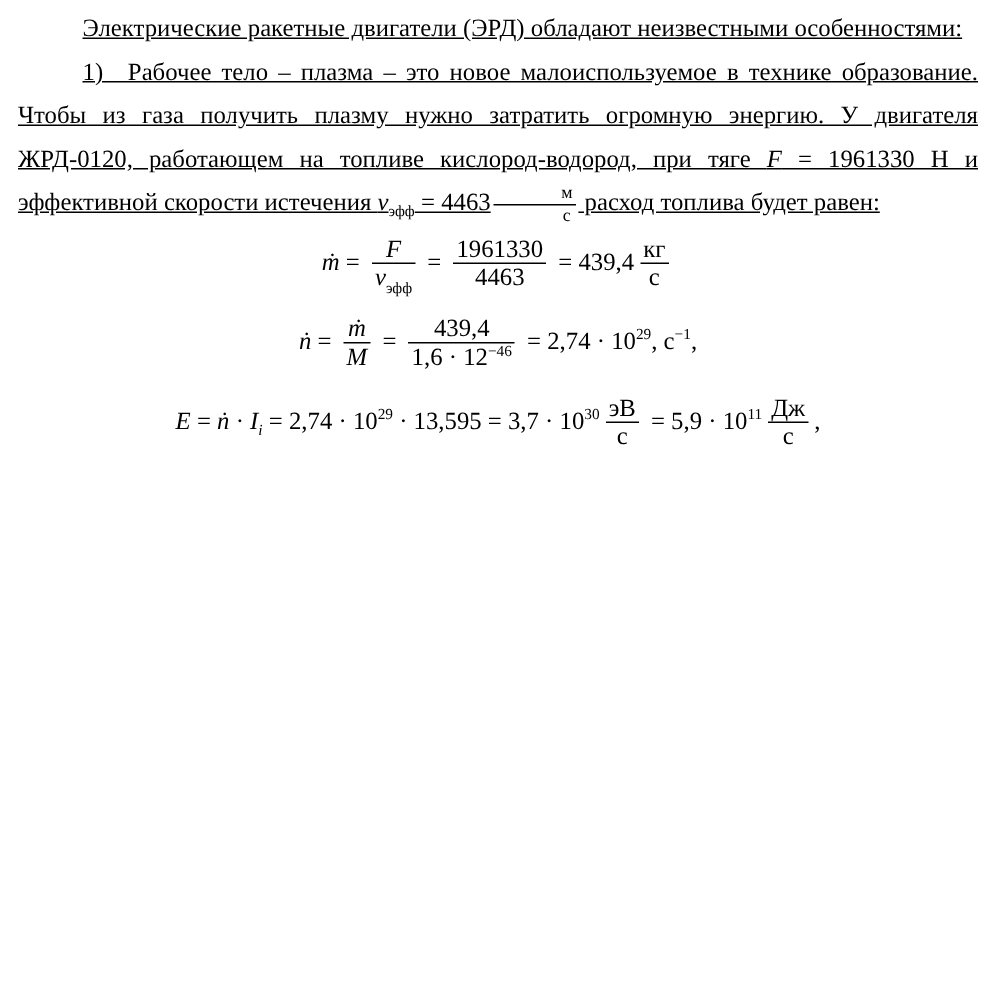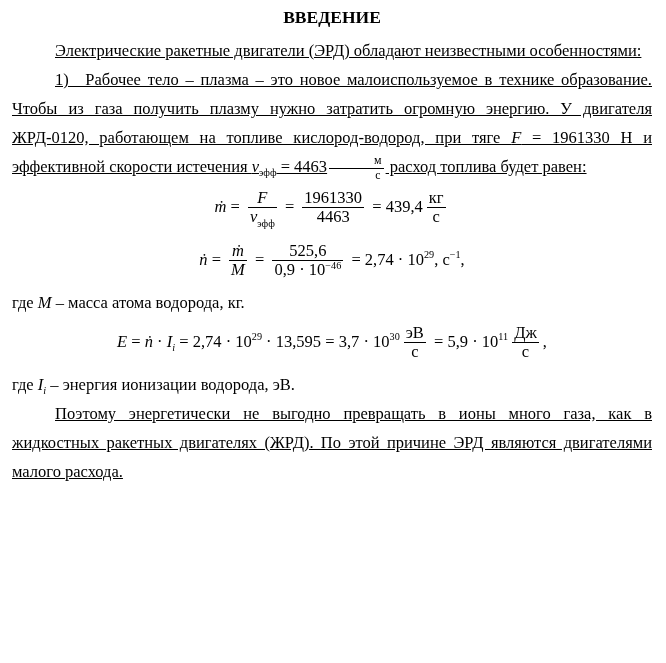--- a/index.html
+++ b/index.html
@@ -41,33 +41,29 @@
     line-height: 1.2;
     padding: 7px 0 8px 0;
     white-space: nowrap;
   }
 </style>
 </head>
 <body>
 
 <div class="page">
 
-  <div class="title">ВВЕДЕНИЕ</div>
 
   <p class="para indent"><span>Электрические ракетные двигатели (ЭРД) обладают неизвестными особенностями:</span></p>
 
   <p class="para indent"><span>1) Рабочее тело – плазма – это новое малоиспользуемое в технике образование. Чтобы из газа получить плазму нужно затратить огромную энергию. У двигателя ЖРД-0120, работающем на топливе кислород-водород, при тяге </span><span class="mi">F</span><span> = 1961330 Н и эффективной скорости истечения </span><span class="mi">v</span><sub class="upright">эфф</sub><span> = 4463</span><span class="frac small"><span class="num">м</span><span class="den">с</span></span><span> расход топлива будет равен:</span></p>
 
   <div class="formula"><span class="mi">ṁ</span><span> = </span><span class="frac"><span class="num mi">F</span><span class="den"><span class="mi">v</span><sub class="upright">эфф</sub></span></span><span> = </span><span class="frac"><span class="num">1961330</span><span class="den">4463</span></span><span> = 439,4</span><span class="frac"><span class="num">кг</span><span class="den">с</span></span></div>
 
 
-  <div class="formula"><span class="mi">ṅ</span><span> = </span><span class="frac"><span class="num mi">ṁ</span><span class="den mi">M</span></span><span> = </span><span class="frac"><span class="num">525,6</span><span class="den"><span>0,9 · 10</span><sup>−46</sup></span></span><span> = 2,74 · 10</span><sup>29</sup><span>, с</span><sup>−1</sup><span>,</span></div>
+  <div class="formula"><span class="mi">ṅ</span><span> = </span><span class="frac"><span class="num mi">ṁ</span><span class="den mi">M</span></span><span> = </span><span class="frac"><span class="num">439,4</span><span class="den"><span>1,6 · 12</span><sup>−46</sup></span></span><span> = 2,74 · 10</span><sup>29</sup><span>, с</span><sup>−1</sup><span>,</span></div>
 
-  <p class="para"><span>где </span><span class="mi">M</span><span> – масса атома водорода, кг.</span></p>
 
 
   <div class="formula"><span class="mi">E</span><span> = </span><span class="mi">ṅ</span><span> · </span><span class="mi">I</span><sub class="mi">i</sub><span> = 2,74 · 10</span><sup>29</sup><span> · 13,595 = 3,7 · 10</span><sup>30</sup><span class="frac"><span class="num">эВ</span><span class="den">с</span></span><span> = 5,9 · 10</span><sup>11</sup><span class="frac"><span class="num">Дж</span><span class="den">с</span></span><span>,</span></div>
 
-  <p class="para"><span>где </span><span class="mi">I</span><sub class="mi">i</sub><span> – энергия ионизации водорода, эВ.</span></p>
 
-  <p class="para indent"><span>Поэтому энергетически не выгодно превращать в ионы много газа, как в жидкостных ракетных двигателях (ЖРД). По этой причине ЭРД являются двигателями малого расхода.</span></p>
 
 </div>
 
 </body></html>

